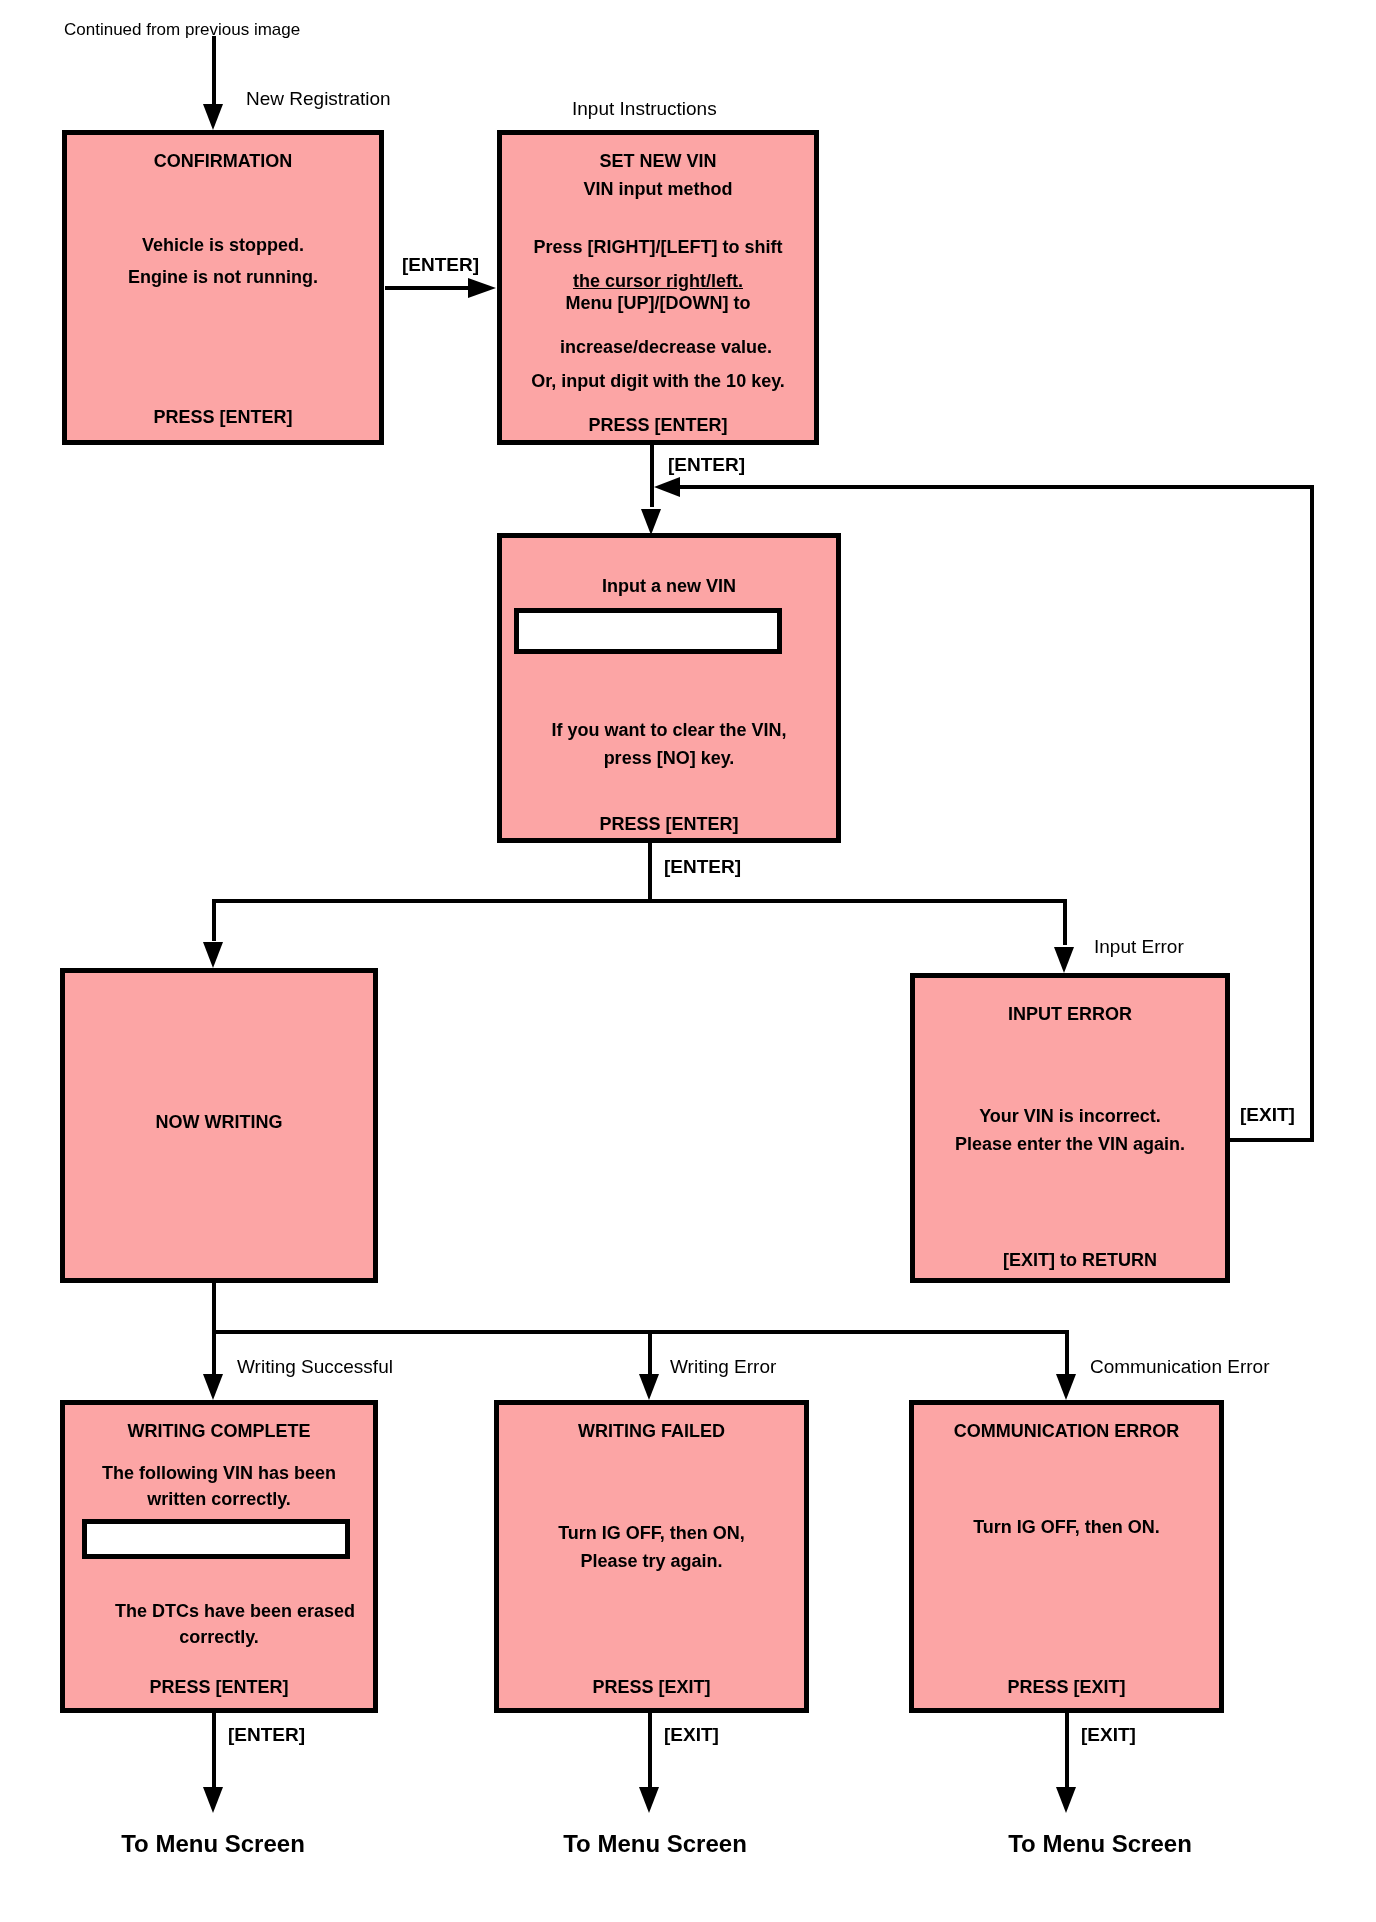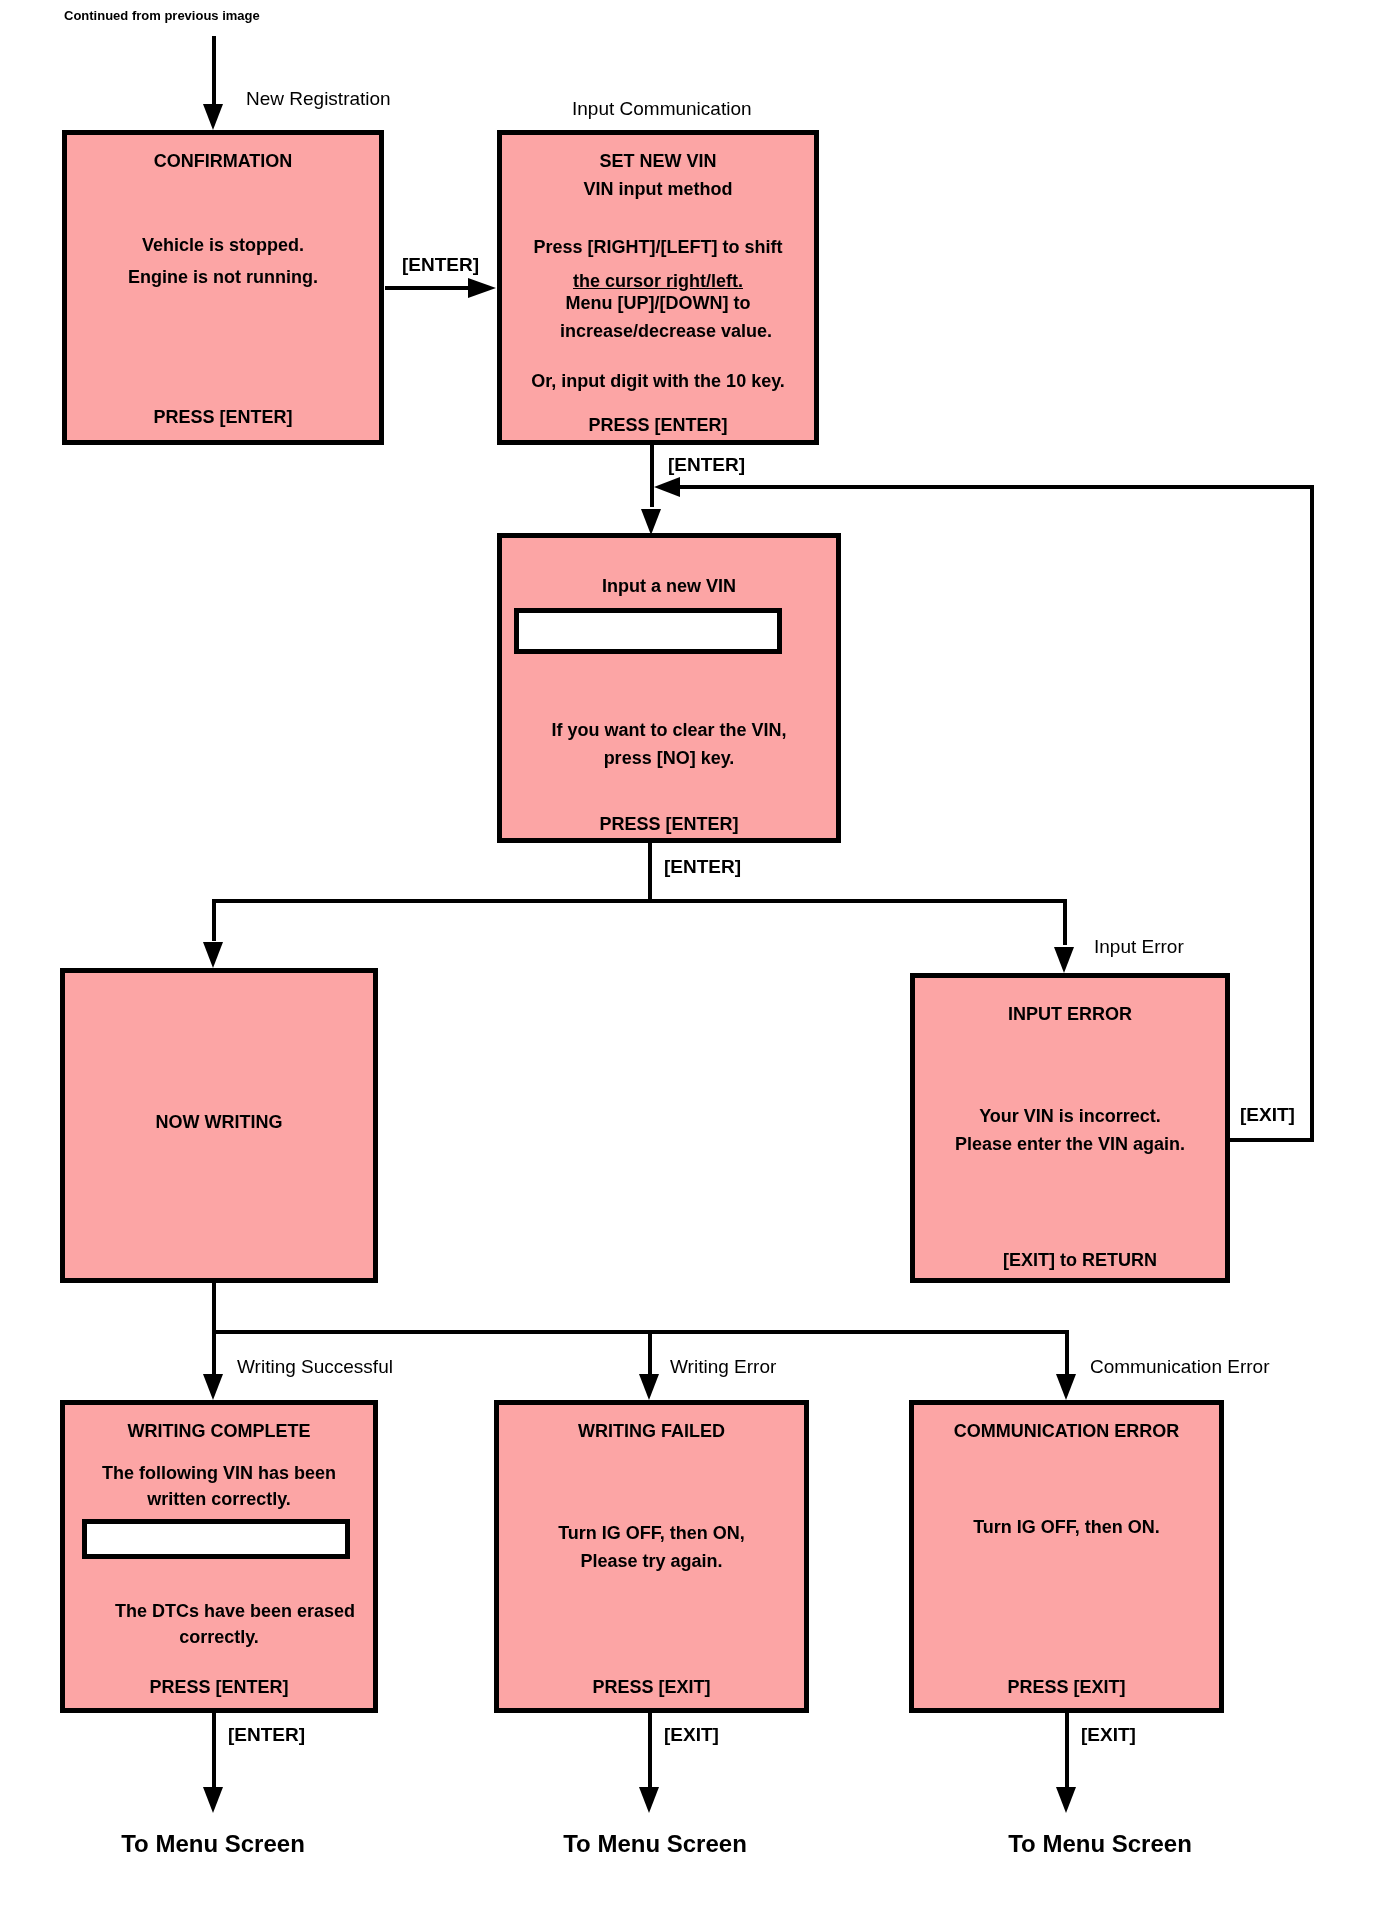--- a/index.html
+++ b/index.html
@@ -47,22 +47,23 @@
     font-size:19px;font-weight:bold;
     white-space:nowrap;
   }
   .tag{
     position:absolute;
     font-size:19px;font-weight:normal;
     white-space:nowrap;
   }
   .note{
     position:absolute;
-    font-size:13px;font-weight:bold;
+    font-size:17px;font-weight:normal;
     white-space:nowrap;
+    margin-top:12px;
   }
   .menu-exit{
     position:absolute;
     font-size:24px;font-weight:bold;
     white-space:nowrap;
     transform:translateX(-50%);
   }
   .vin-rect{
     position:absolute;
     border:5px solid #000;
@@ -72,40 +73,40 @@
 </style>
 </head>
 <body>
 
 <div class="canvas">
 
   <div class="note" style="left:64px;top:8px;">Continued from previous image</div>
   <div class="ln" style="left:212px;top:36px;width:4px;height:70px;"></div>
   <div class="ah-down" style="left:203px;top:104px;"></div>
   <div class="tag" style="left:246px;top:88px;">New Registration</div>
-  <div class="tag" style="left:572px;top:98px;">Input Communication</div>
+  <div class="tag" style="left:572px;top:98px;">Input Instructions</div>
 
   <div class="box" style="left:62px;top:130px;width:322px;height:315px;">
     <div class="bt" style="top:16px;">CONFIRMATION</div>
     <div class="bt" style="top:100px;">Vehicle is stopped.</div>
     <div class="bt" style="top:132px;">Engine is not running.</div>
     <div class="bt" style="top:272px;">PRESS [ENTER]</div>
   </div>
 
   <div class="lbl" style="left:402px;top:254px;">[ENTER]</div>
   <div class="ln" style="left:385px;top:286px;width:85px;height:4px;"></div>
   <div class="ah-right" style="left:468px;top:278px;"></div>
 
   <div class="box" style="left:497px;top:130px;width:322px;height:315px;">
     <div class="bt" style="top:16px;">SET NEW VIN</div>
     <div class="bt" style="top:44px;">VIN input method</div>
     <div class="bt" style="top:102px;">Press [RIGHT]/[LEFT] to shift</div>
     <div class="bt" style="top:136px;text-decoration:underline;">the cursor right/left.</div>
     <div class="bt" style="top:158px;">Menu [UP]/[DOWN] to</div>
-    <div class="bt" style="top:186px;padding-left:16px;">increase/decrease value.</div>
+    <div class="bt" style="top:202px;padding-left:16px;">increase/decrease value.</div>
     <div class="bt" style="top:236px;">Or, input digit with the 10 key.</div>
     <div class="bt" style="top:280px;">PRESS [ENTER]</div>
   </div>
 
   <div class="ln" style="left:650px;top:445px;width:4px;height:62px;"></div>
   <div class="lbl" style="left:668px;top:454px;">[ENTER]</div>
   <div class="ah-left" style="left:654px;top:477px;"></div>
   <div class="ln" style="left:678px;top:485px;width:635px;height:4px;"></div>
   <div class="ln" style="left:1310px;top:485px;width:4px;height:657px;"></div>
   <div class="ah-down" style="left:641px;top:509px;"></div>

